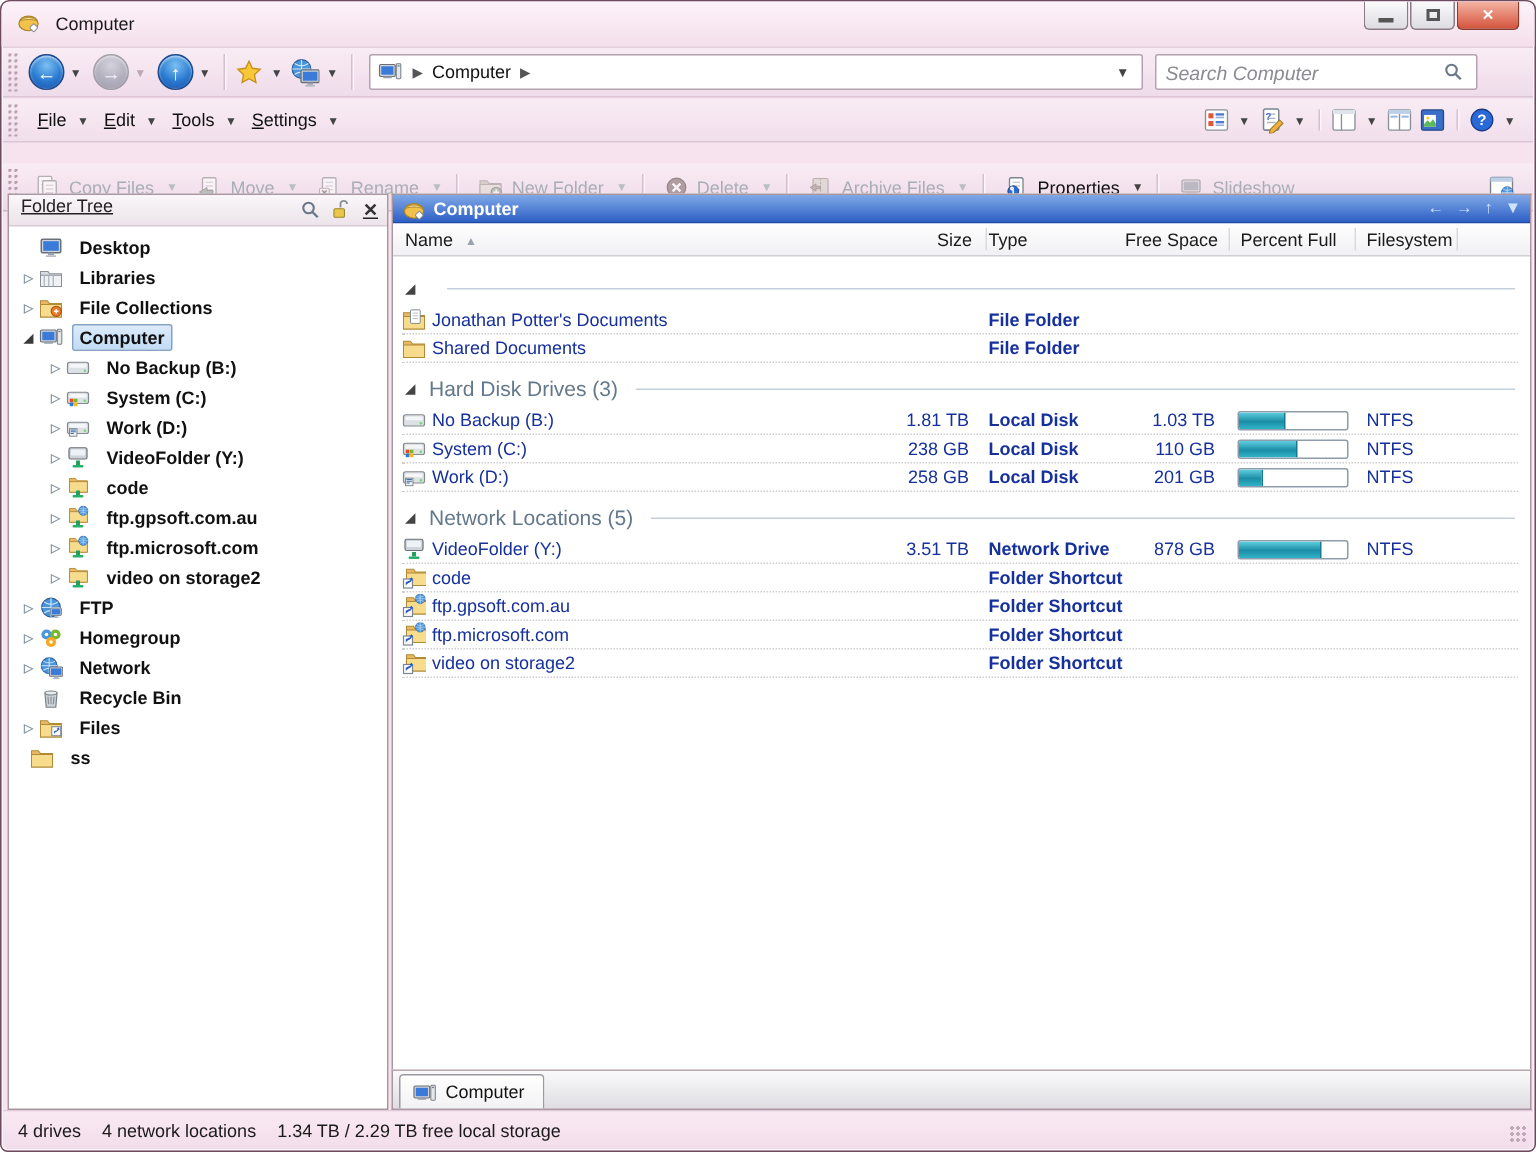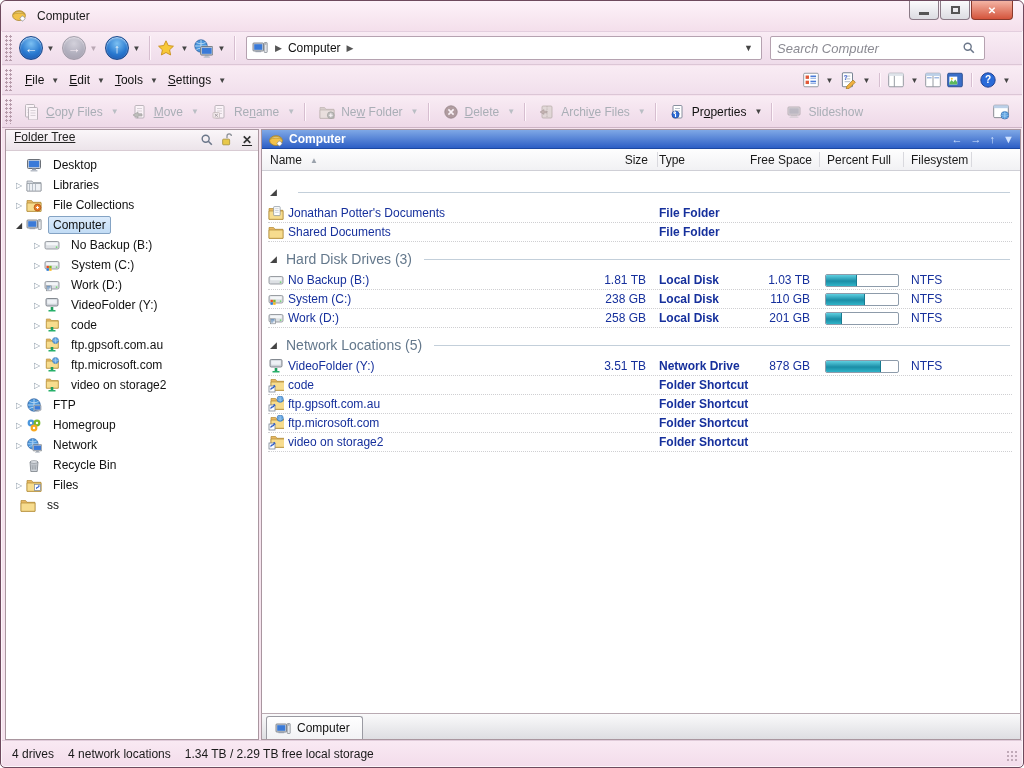--- a/index.html
+++ b/index.html
@@ -21,21 +21,21 @@
   .minglyph { display:inline-block; width:10px; height:3px; background:#555; margin-top:7px; }
   .maxglyph { display:inline-block; width:9px; height:8px; border:2px solid #555; }
 
   
   .bar { position:absolute; left:1px; right:1px; display:flex; align-items:center; }
   .grip { width:8px; align-self:stretch; margin:3px 2px 3px 3px;
     background-image:radial-gradient(circle at 1.5px 1.5px, #b79cab 1px, transparent 1.2px);
     background-size:4px 4px; }
   .navbar { top:30px; height:34px; background:linear-gradient(#f9ecf4,#efdcea); border-top:1px solid #e3cede; border-bottom:1px solid #dcc6d6; }
   .menubar { top:65px; height:29px; background:linear-gradient(#f9ecf4,#f1dfec); border-bottom:1px solid #dcc6d6; }
-  .cmdbar  { top:95px; height:32px; background:linear-gradient(#f9ecf4,#eed9e8); border-bottom:1px solid #cdb4c6;text-align:right; }
+  .cmdbar  { top:108px; height:32px; background:linear-gradient(#f9ecf4,#eed9e8); border-bottom:1px solid #cdb4c6;text-align:right; }
 
   .navcircle { width:24px; height:24px; border-radius:50%; margin-left:4px;
     background:radial-gradient(circle at 50% 30%, #7cc0f2, #2a7ad0 55%, #1a4fa8);
     border:1px solid #1c4a8c; color:#fff; font-size:13px; font-weight:bold;
     display:flex; align-items:center; justify-content:center; box-shadow:inset 0 1px 2px rgba(255,255,255,.7); }
   .navcircle.disabled { filter:grayscale(.8) opacity(.45); }
   .drop { width:13px; color:#444; font-size:8px; text-align:center; margin:0 1px; }
   .drop.disabled { color:#b9a8b4; }
   .vsep { width:1px; align-self:stretch; margin:4px 5px; background:#d6bed0; box-shadow:1px 0 0 #fff6fb; }
 
@@ -65,21 +65,21 @@
   .cmdbar .right-end { margin-left:auto; margin-right:10px; }
 
   
   .tree-panel { position:absolute; left:4px; top:128px; width:254px; height:611px;
     background:#fff; border:1px solid #a9969f; }
   .tree-header { height:21px; background:linear-gradient(#faf6f9,#ece4ea); border-bottom:1px solid #d8cbd3;
     display:flex; padding:0 4px 0 8px; color:#222;text-decoration:underline; }
   .tree-header .th-icons { margin-left:auto; display:flex; align-items:center; }
   .tree-header .th-icons > span { margin-left:6px; width:14px; text-align:center; }
   .tree-list { padding-top:4px; }
-  .tree-row { height:20px; display:flex; align-items:center; }
+  .tree-row { height:20px; display:flex; align-items:center;font-weight:bold; }
   .tw-exp { width:14px; text-align:center; color:#8a98a6; font-size:8px; flex:none; }
   .tw-exp.open { color:#3a3a3a; }
   .tree-row .ico { width:17px; height:16px; margin-right:5px; flex:none; display:flex; align-items:center; }
   .tree-row .lbl { color:#111; padding:1px 4px; border:1px solid transparent; white-space:nowrap; }
   .tree-row.selected .lbl { background:linear-gradient(#dcebfb,#c2dcf5); border:1px solid #84a3c4; border-radius:2px; }
 
   
   .file-pane { position:absolute; left:260px; top:128px; width:760px; height:584px;
     background:#fff; border:1px solid #a9969f; border-bottom:none; display:flex; flex-direction:column; }
   .pane-header { height:19px; flex:none; display:flex; align-items:center; padding:0 6px;

